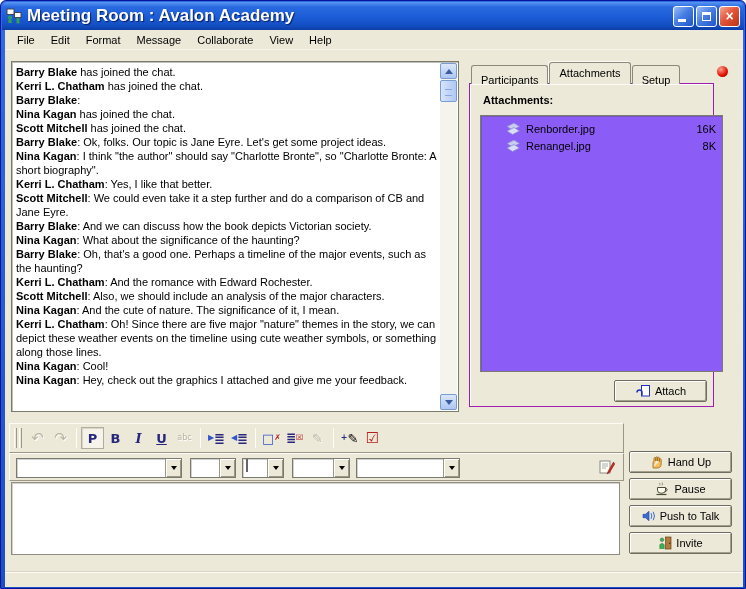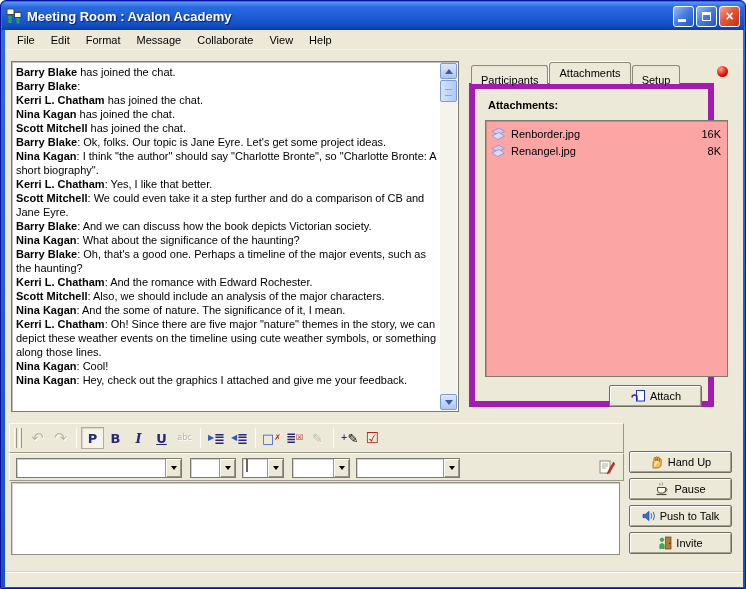--- a/index.html
+++ b/index.html
@@ -5,21 +5,21 @@
   html,body{margin:0;padding:0;background:#fff;}
   body{font-family:"Liberation Sans",sans-serif;font-size:11px;color:#000;}
   *{box-sizing:border-box;}
 
   .win{position:relative;width:746px;height:589px;overflow:hidden;
        background:linear-gradient(180deg,#2f6be2,#1a4fc6);
        border:1px solid #04149c;border-radius:6px 6px 0 0;}
   .titlebar{position:absolute;left:1px;top:1px;width:742px;height:28px;
        background:linear-gradient(180deg,#5a96f2 0%,#2a6ae0 18%,#1b5bd6 55%,#1450c4 82%,#0c3da6 100%);
        border-radius:5px 5px 0 0;display:flex;align-items:center;padding:0 4px;}
-  .title-text{color:#fff;font-weight:bold;font-size:13px;margin-left:5px;
+  .title-text{color:#fff;font-weight:bold;font-size:17px;margin-left:5px;
        text-shadow:1px 1px 1px rgba(0,18,75,.8);flex:1;white-space:nowrap;}
   .app-icon{width:16px;height:16px;display:inline-block;}
   .wbtns{display:flex;gap:2px;}
   .wbtn{width:21px;height:21px;border-radius:3px;border:1px solid #fff;position:relative;
        background:linear-gradient(135deg,#9cbcf4 0%,#487fe4 45%,#1f54c8 100%);
        display:flex;align-items:center;justify-content:center;}
   .wbtn.close{background:linear-gradient(135deg,#f6a88f 0%,#e4553a 45%,#bf3312 100%);
        color:#fff;font-weight:bold;font-size:14px;line-height:1;}
   .min-glyph{position:absolute;left:4px;bottom:4px;width:8px;height:3px;background:#fff;}
   .max-glyph{width:9px;height:9px;border:1px solid #fff;border-top:3px solid #fff;}
@@ -51,24 +51,24 @@
 
   
   .tabs{position:absolute;left:466px;top:35px;display:flex;align-items:flex-start;z-index:2;}
   .tab{height:19px;padding:8px 9px 0 9px;border:1px solid #8a897b;border-bottom:none;
        border-radius:3px 3px 0 0;background:#ece9d8;margin-right:1px;}
   .tab.active{margin-top:-3px;height:22px;padding-top:4px;background:#ece9d8;
        box-shadow:-1px -1px 0 #fdfcf7;}
   .dot{position:absolute;left:712px;top:36px;width:11px;height:11px;border-radius:50%;
        background:radial-gradient(circle at 35% 30%,#ff9d8d,#e01000 60%,#7e0000);}
   .panel{position:absolute;left:464px;top:53px;width:245px;height:324px;background:#ece9d8;
-       border:6px solid #a21caf;box-shadow:inset 1px 1px 0 #fdfcf7;}
+       border:1px solid #a21caf;box-shadow:inset 1px 1px 0 #fdfcf7;}
   .att-heading{position:absolute;left:13px;top:10px;font-weight:bold;}
-  .filebox{position:absolute;left:10px;top:31px;width:243px;height:257px;background:#fca5a5;
-       border:1px solid #7c7c6e;box-shadow:inset 1px 1px 0 rgba(70,70,60,.3);padding-top:4px;}
+  .filebox{position:absolute;left:10px;top:31px;width:243px;height:257px;background:#8b5cf6;
+       border:1px solid #7c7c6e;box-shadow:inset 1px 1px 0 rgba(70,70,60,.3);padding-top:4px;padding-left:20px;}
   .file-row{display:flex;align-items:center;height:17px;padding:0 6px 0 5px;}
   .note-icon{width:15px;height:14px;display:inline-block;}
   .fname{margin-left:5px;}
   .fsize{margin-left:auto;}
 
   
   .cbtn{background:#ece9d8;border:1px solid #6f6d60;border-radius:2px;
        box-shadow:inset 1px 1px 0 #fff,inset -1px -1px 0 #a39f8d;
        display:flex;align-items:center;justify-content:center;gap:4px;cursor:default;}
   .attach-btn{position:absolute;right:6px;top:296px;width:93px;height:22px;}
@@ -150,34 +150,34 @@
         <div class="menu-item">Format</div>
         <div class="menu-item">Message</div>
         <div class="menu-item">Collaborate</div>
         <div class="menu-item">View</div>
         <div class="menu-item">Help</div>
       </div>
 
     <div class="chat">
       <div class="chat-text">
           <div class="chat-line"><b>Barry Blake</b><span> has joined the chat.</span></div>
+          <div class="chat-line"><b>Kerri L. Chatham</b><span> has joined the chat.</span></div>
           <div class="chat-line"><b>Barry Blake</b><span>:</span></div>
-          <div class="chat-line"><b>Kerri L. Chatham</b><span> has joined the chat.</span></div>
           <div class="chat-line"><b>Nina Kagan</b><span> has joined the chat.</span></div>
           <div class="chat-line"><b>Scott Mitchell</b><span> has joined the chat.</span></div>
           <div class="chat-line"><b>Barry Blake</b><span>: Ok, folks. Our topic is Jane Eyre. Let's get some project ideas.</span></div>
           <div class="chat-line"><b>Nina Kagan</b><span>: I think "the author" should say "Charlotte Bronte", so "Charlotte Bronte: A short biography".</span></div>
           <div class="chat-line"><b>Kerri L. Chatham</b><span>: Yes, I like that better.</span></div>
           <div class="chat-line"><b>Scott Mitchell</b><span>: We could even take it a step further and do a comparison of CB and Jane Eyre.</span></div>
           <div class="chat-line"><b>Barry Blake</b><span>: And we can discuss how the book depicts Victorian society.</span></div>
           <div class="chat-line"><b>Nina Kagan</b><span>: What about the significance of the haunting?</span></div>
           <div class="chat-line"><b>Barry Blake</b><span>: Oh, that's a good one. Perhaps a timeline of the major events, such as the haunting?</span></div>
           <div class="chat-line"><b>Kerri L. Chatham</b><span>: And the romance with Edward Rochester.</span></div>
           <div class="chat-line"><b>Scott Mitchell</b><span>: Also, we should include an analysis of the major characters.</span></div>
-          <div class="chat-line"><b>Nina Kagan</b><span>: And the some of nature. The significance of it, I mean.</span></div>
+          <div class="chat-line"><b>Nina Kagan</b><span>: And the cute of nature. The significance of it, I mean.</span></div>
           <div class="chat-line"><b>Kerri L. Chatham</b><span>: Oh! Since there are five major "nature" themes in the story, we can depict these weather events on the timeline using cute weather symbols, or something along those lines.</span></div>
           <div class="chat-line"><b>Nina Kagan</b><span>: Cool!</span></div>
           <div class="chat-line"><b>Nina Kagan</b><span>: Hey, check out the graphics I attached and give me your feedback.</span></div>
         </div>
       <div class="sbar">
         <div class="sbtn up">
             <i class="tri-up"></i>
           </div>
         <div class="sthumb"></div>
         <div class="sbtn down">

